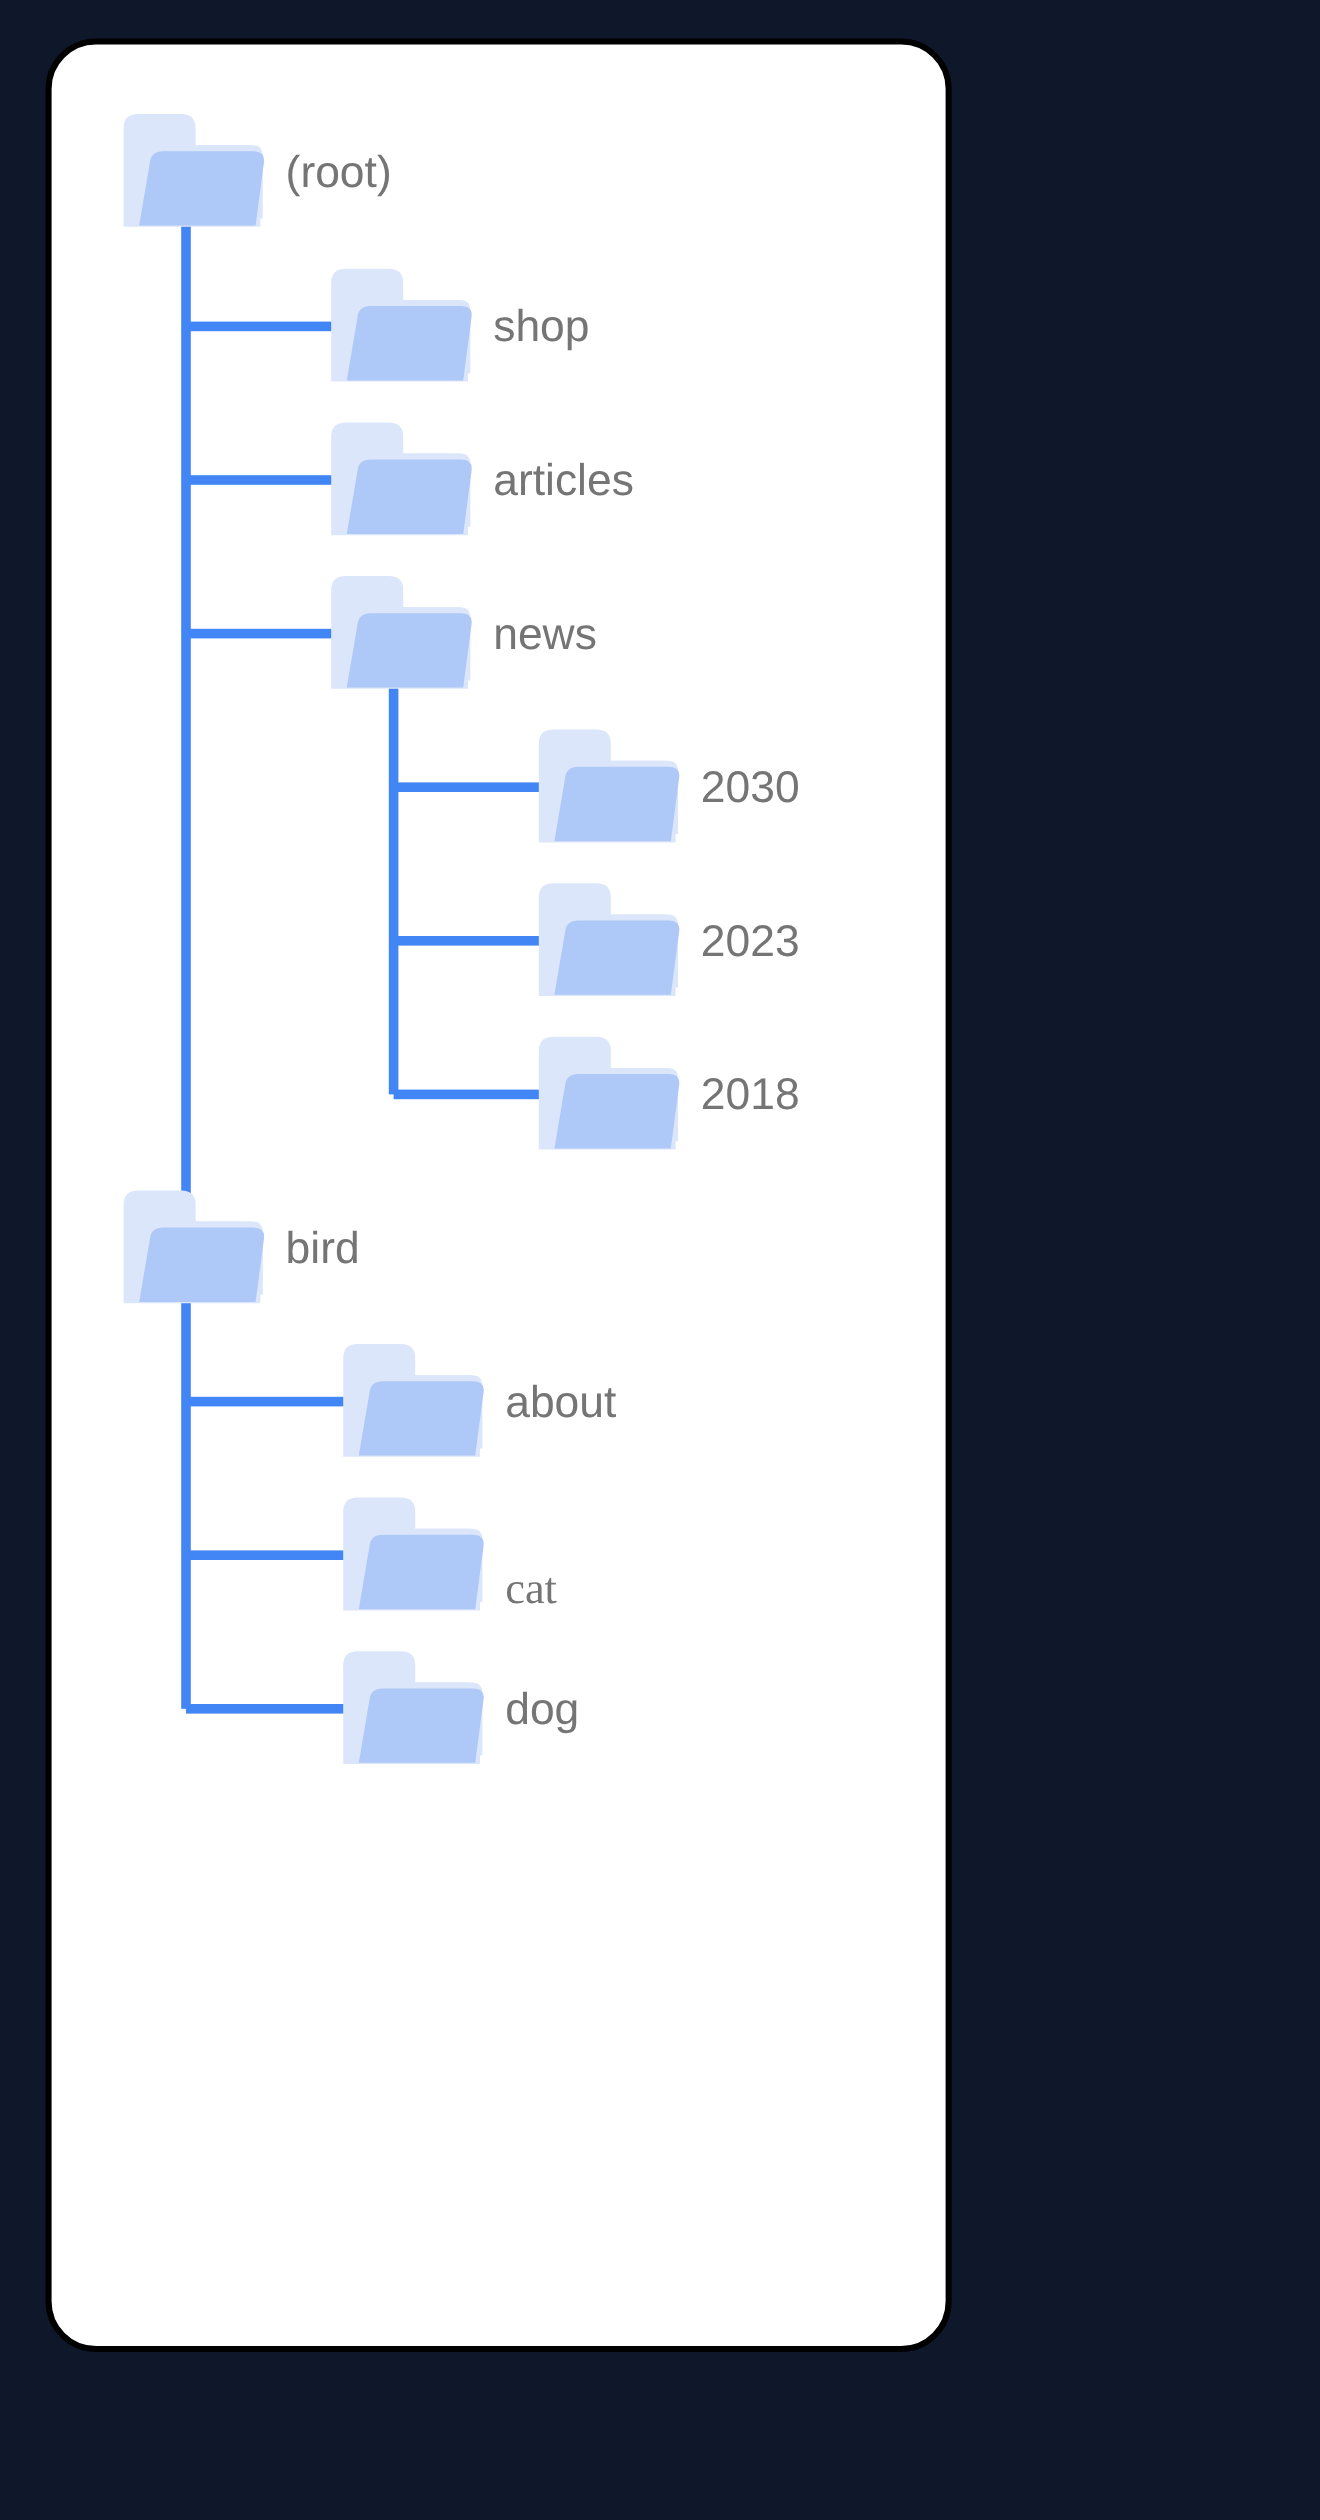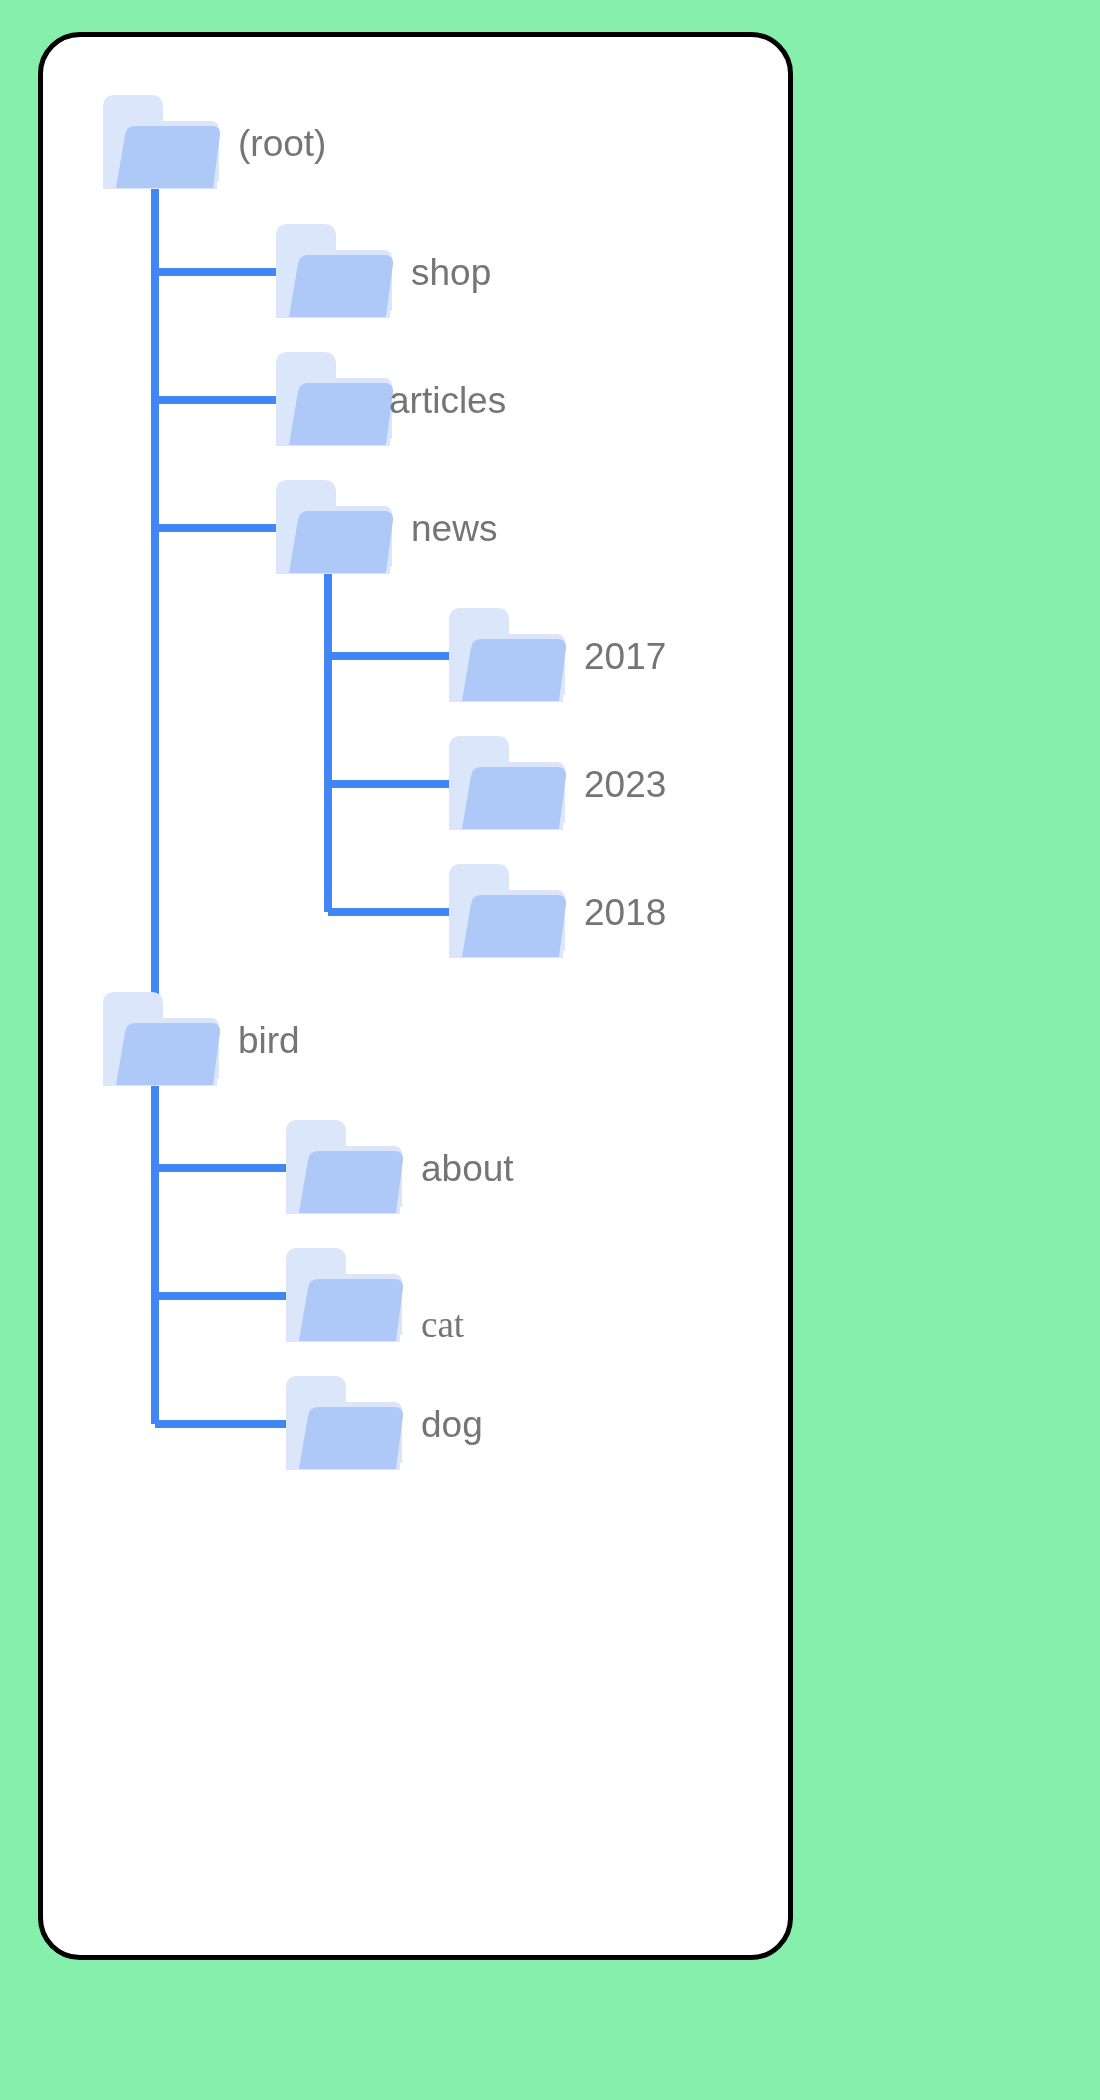--- a/index.html
+++ b/index.html
@@ -11,21 +11,21 @@
     width: 1100px;
     height: 2100px;
     font-family: "Liberation Sans", sans-serif;
     overflow: hidden;
   }
 
   #stage {
     position: relative;
     width: 1100px;
     height: 2100px;
-    background: #86efac;
+    background: #0f172a;
   }
 
   
   #card {
     position: absolute;
     left: 38px;
     top: 32px;
     width: 755px;
     height: 1928px;
     border: 5px solid #000000;
@@ -133,23 +133,23 @@
           <path d="M 286 1388 q 0 -12 12 -12 l 36 0 q 12 0 12 12 l 0 14 l 44 0 q 10 0 10 10 l 0 58 l -114 0 Z" fill="#dbe6fb"></path>
           <path d="M 294 1402 l 100 0 q 8 0 8 9 l 0 52 l -108 0 Z" fill="#dbe6fb"></path>
           <path d="M 308 1416 q 1 -9 11 -9 l 75 0 q 10 0 9 9 l -7 53 l -97 0 Z" fill="#aec8f7"></path>
         </g>
       </g>
   </svg>
 
   <div id="labels">
       <div class="node-label" style="left: 238px; top: 143px;">(root)</div>
       <div class="node-label" style="left: 411px; top: 272px;">shop</div>
-      <div class="node-label" style="left: 389px; top: 400px;">articles</div>
+      <div class="node-label" style="left: 411px; top: 400px;">articles</div>
       <div class="node-label" style="left: 411px; top: 528px;">news</div>
-      <div class="node-label" style="left: 584px; top: 656px;">2017</div>
+      <div class="node-label" style="left: 584px; top: 656px;">2030</div>
       <div class="node-label" style="left: 584px; top: 784px; text-align: center;">2023</div>
       <div class="node-label" style="left: 584px; top: 912px;">2018</div>
       <div class="node-label" style="left: 238px; top: 1040px;">bird</div>
       <div class="node-label" style="left: 421px; top: 1168px;">about</div>
       <div class="node-label" style="left: 421px; top: 1324px; font-family: Liberation Serif, serif;">cat</div>
       <div class="node-label" style="left: 421px; top: 1424px;">dog</div>
     </div>
 
 </div>
 

